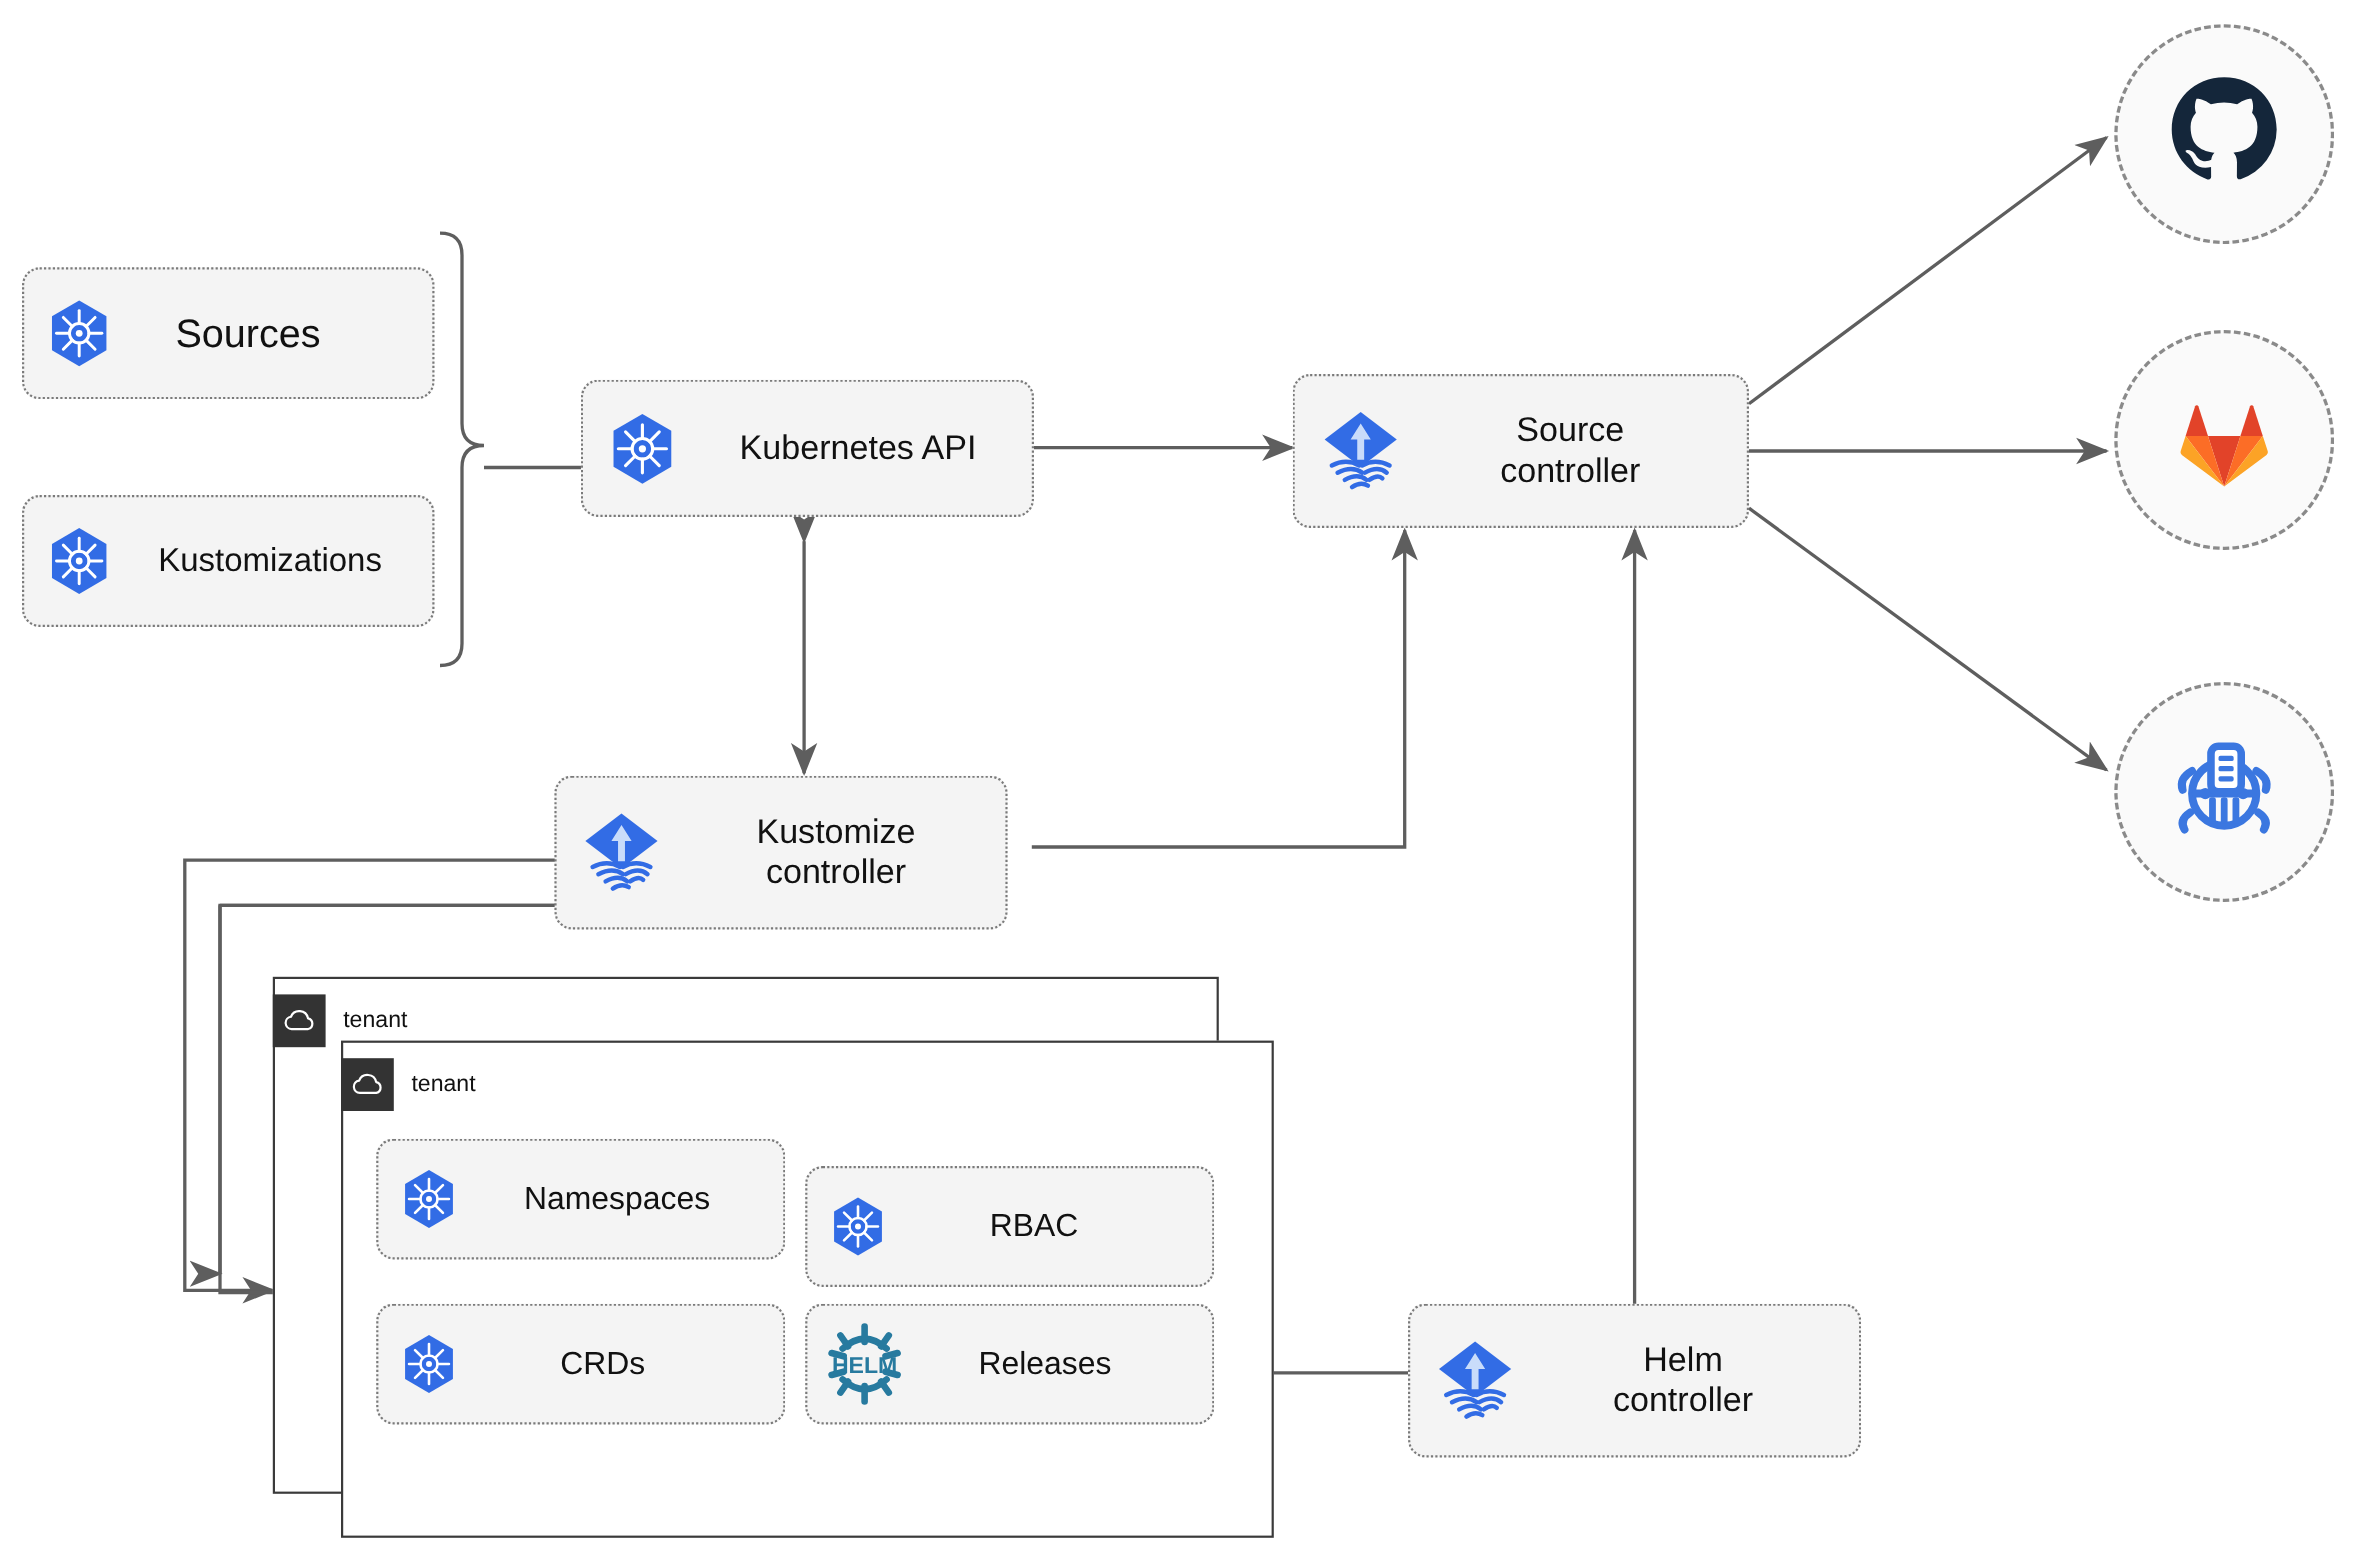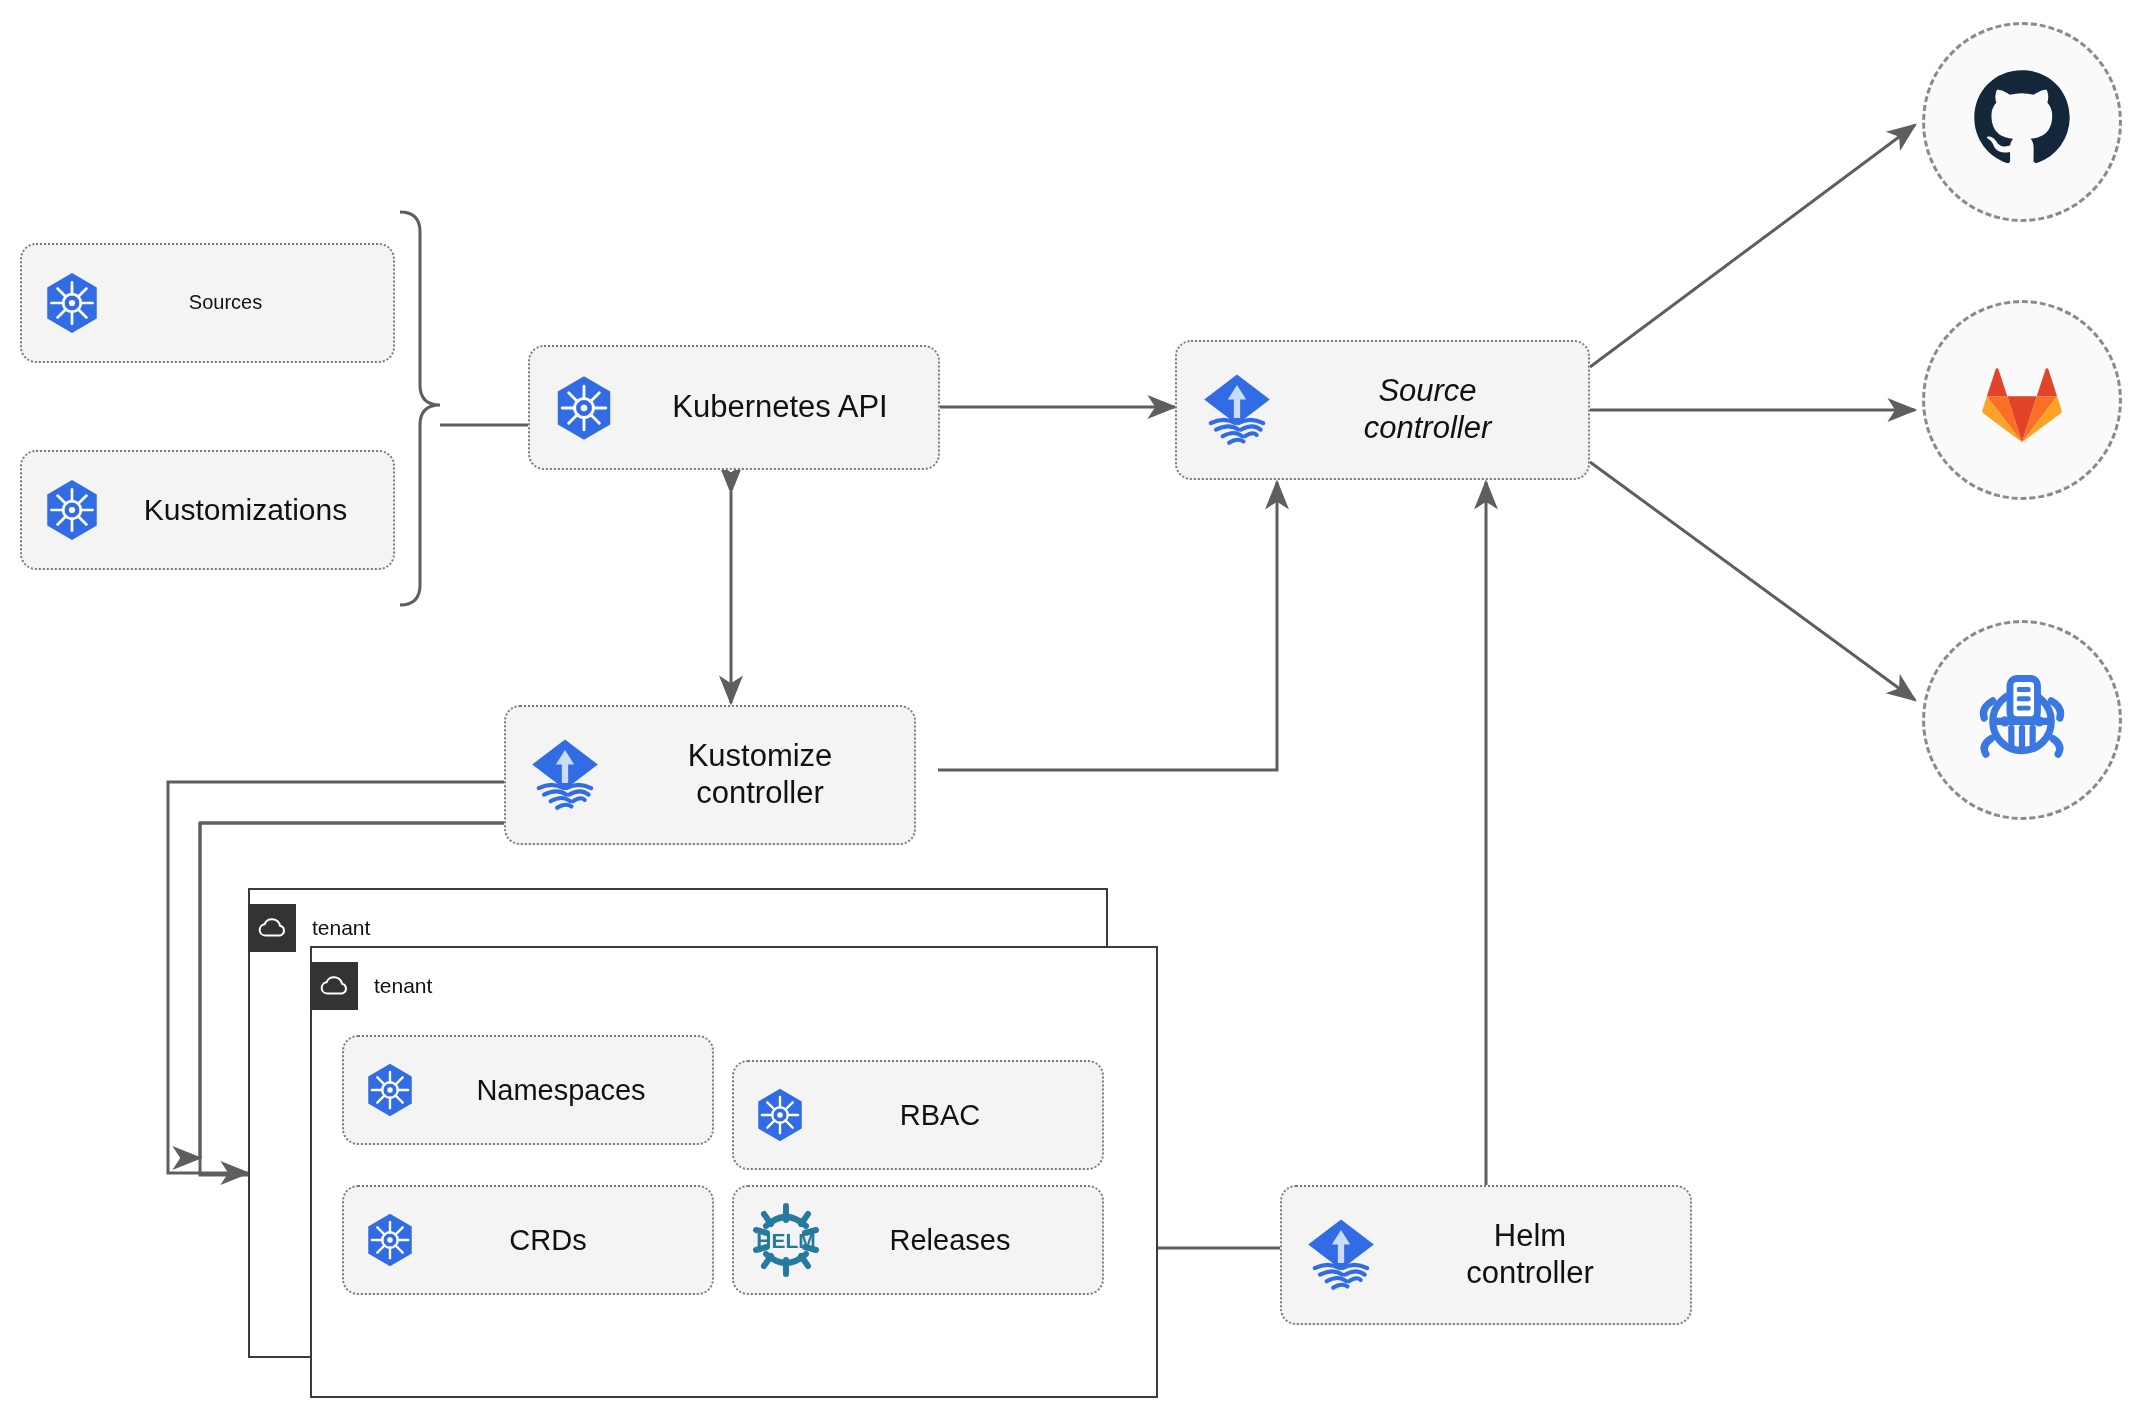--- a/index.html
+++ b/index.html
@@ -127,21 +127,21 @@
           <path d="M23.4 32 L12 32"></path>
             <path d="M40.6 32 L52 32"></path>
           <path d="M26 26 L18 18"></path>
             <path d="M38 38 L46 46"></path>
           <path d="M38 26 L46 18"></path>
             <path d="M26 38 L18 46"></path>
         </g>
         <circle cx="32" cy="32" r="3" fill="#ffffff"></circle>
       </svg>
     </span>
-    <span class="lbl" style="font-size:20px;padding-right:64px;">Sources</span>
+    <span class="lbl" style="font-size:36px;padding-right:64px;">Sources</span>
   </div>
 
   <div class="node" style="left:20px;top:450px;width:375px;height:120px;">
     <span class="ico" style="width:100px;">
       <svg width="66" height="66" viewBox="0 0 64 64" aria-hidden="true">
         <polygon points="32,3 56,17 56,47 32,61 8,47 8,17" fill="#326CE5"></polygon>
         <g fill="none" stroke="#ffffff" stroke-width="2.6" stroke-linecap="round">
           <circle cx="32" cy="32" r="8.6"></circle>
           <path d="M32 23.4 L32 12"></path>
             <path d="M32 40.6 L32 52"></path>
@@ -188,21 +188,21 @@
           <path d="M12 42 Q22 37 31 42"></path>
           <path d="M33 42 Q42 37 52 42"></path>
           <path d="M16 47 Q26 42 33 47"></path>
           <path d="M35 47 Q44 42 50 47"></path>
           <path d="M21 52 Q30 47 36 52"></path>
           <path d="M38 52 Q44 48 47 51"></path>
           <path d="M26 57 Q32 53 37 56"></path>
         </g>
       </svg>
     </span>
-    <span class="lbl" style="font-size:31px;padding-right:30px;font-style:italic;">Source
+    <span class="lbl" style="font-size:31px;padding-right:30px;">Source
 controller</span>
   </div>
 
   <div class="node" style="left:504px;top:705px;width:412px;height:140px;">
     <span class="ico" style="width:118px;">
       <svg width="84" height="84" viewBox="0 0 64 64" aria-hidden="true">
         <polygon points="32,5 57,24 32,43 7,24" fill="#326CE5"></polygon>
         <path d="M32 13 L39 24 L34.4 24 L34.4 38 L29.6 38 L29.6 24 L25 24 Z" fill="#C9DCFA"></path>
         <g stroke="#326CE5" stroke-width="3.1" stroke-linecap="round" fill="none">
           <path d="M12 42 Q22 37 31 42"></path>

